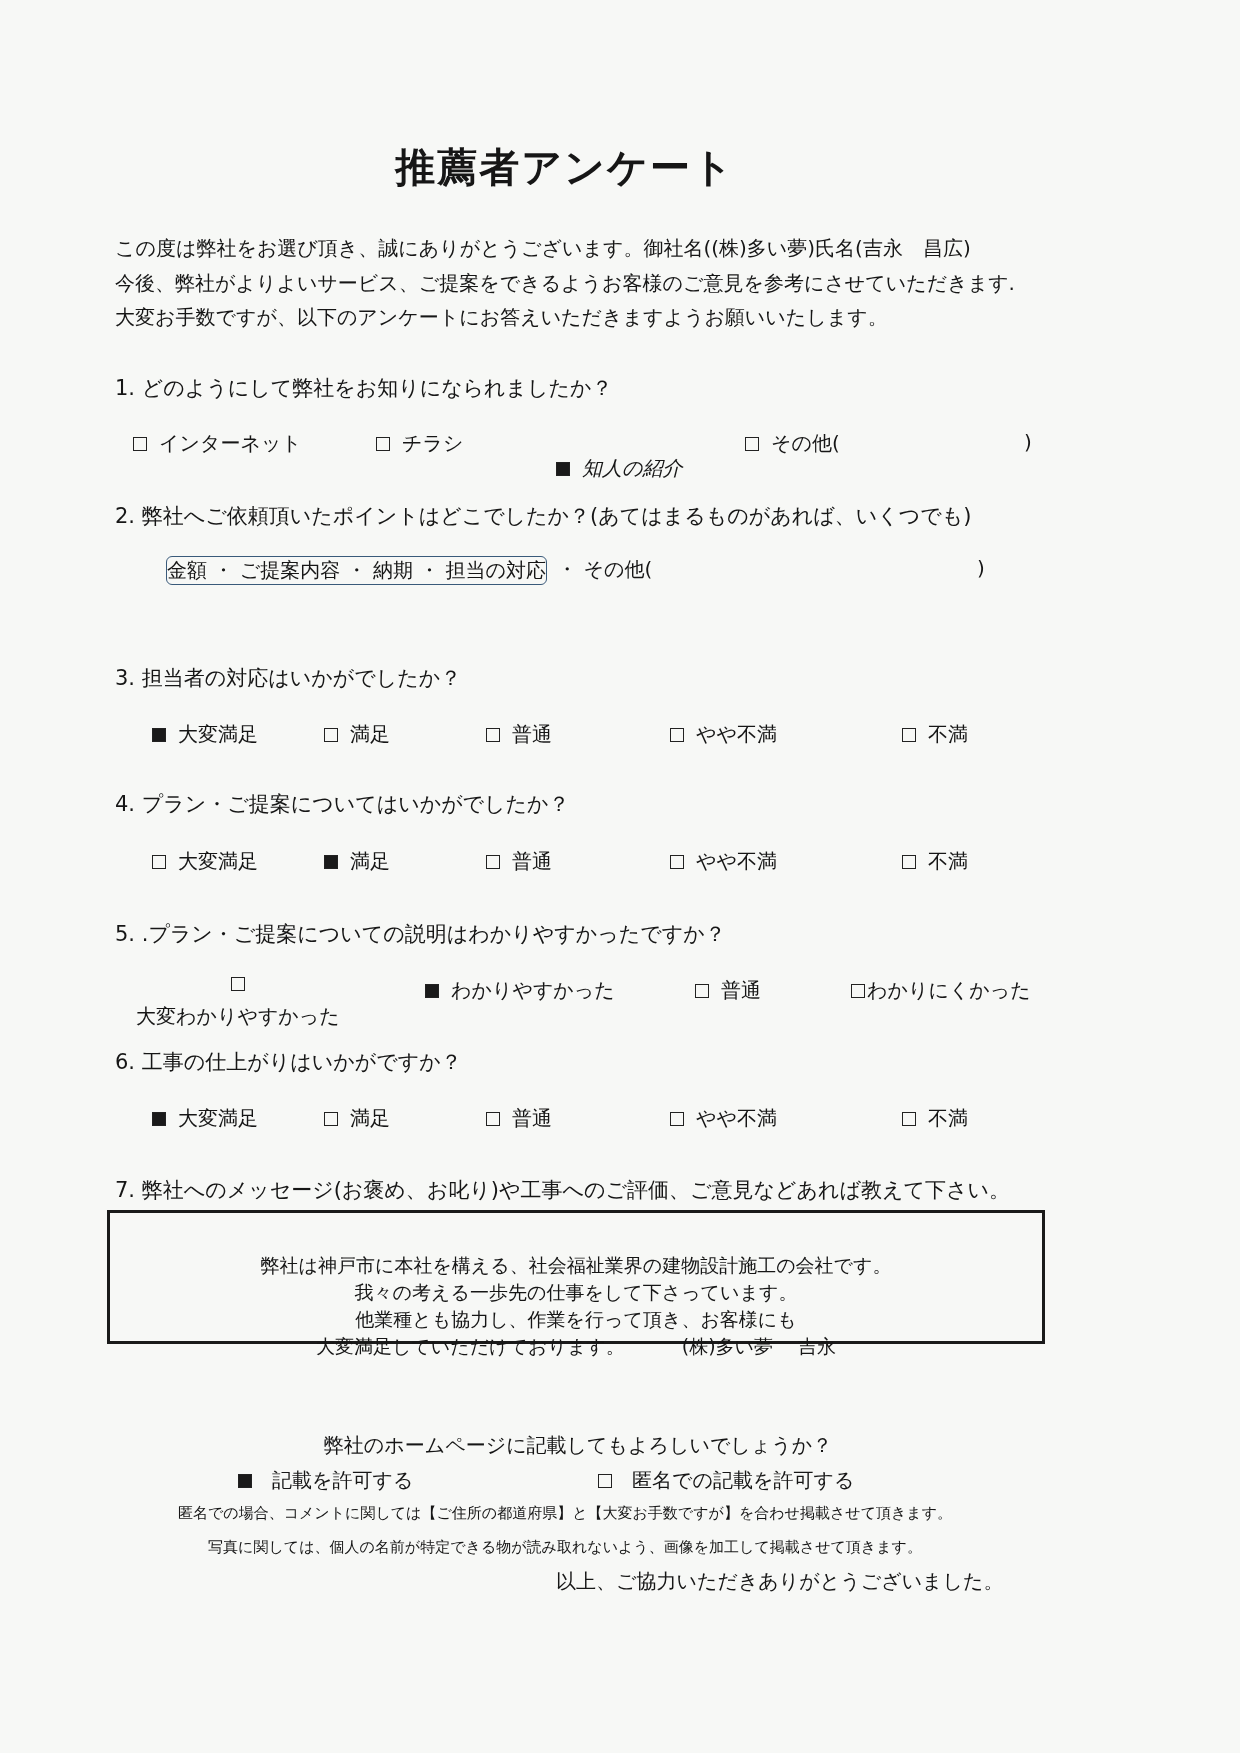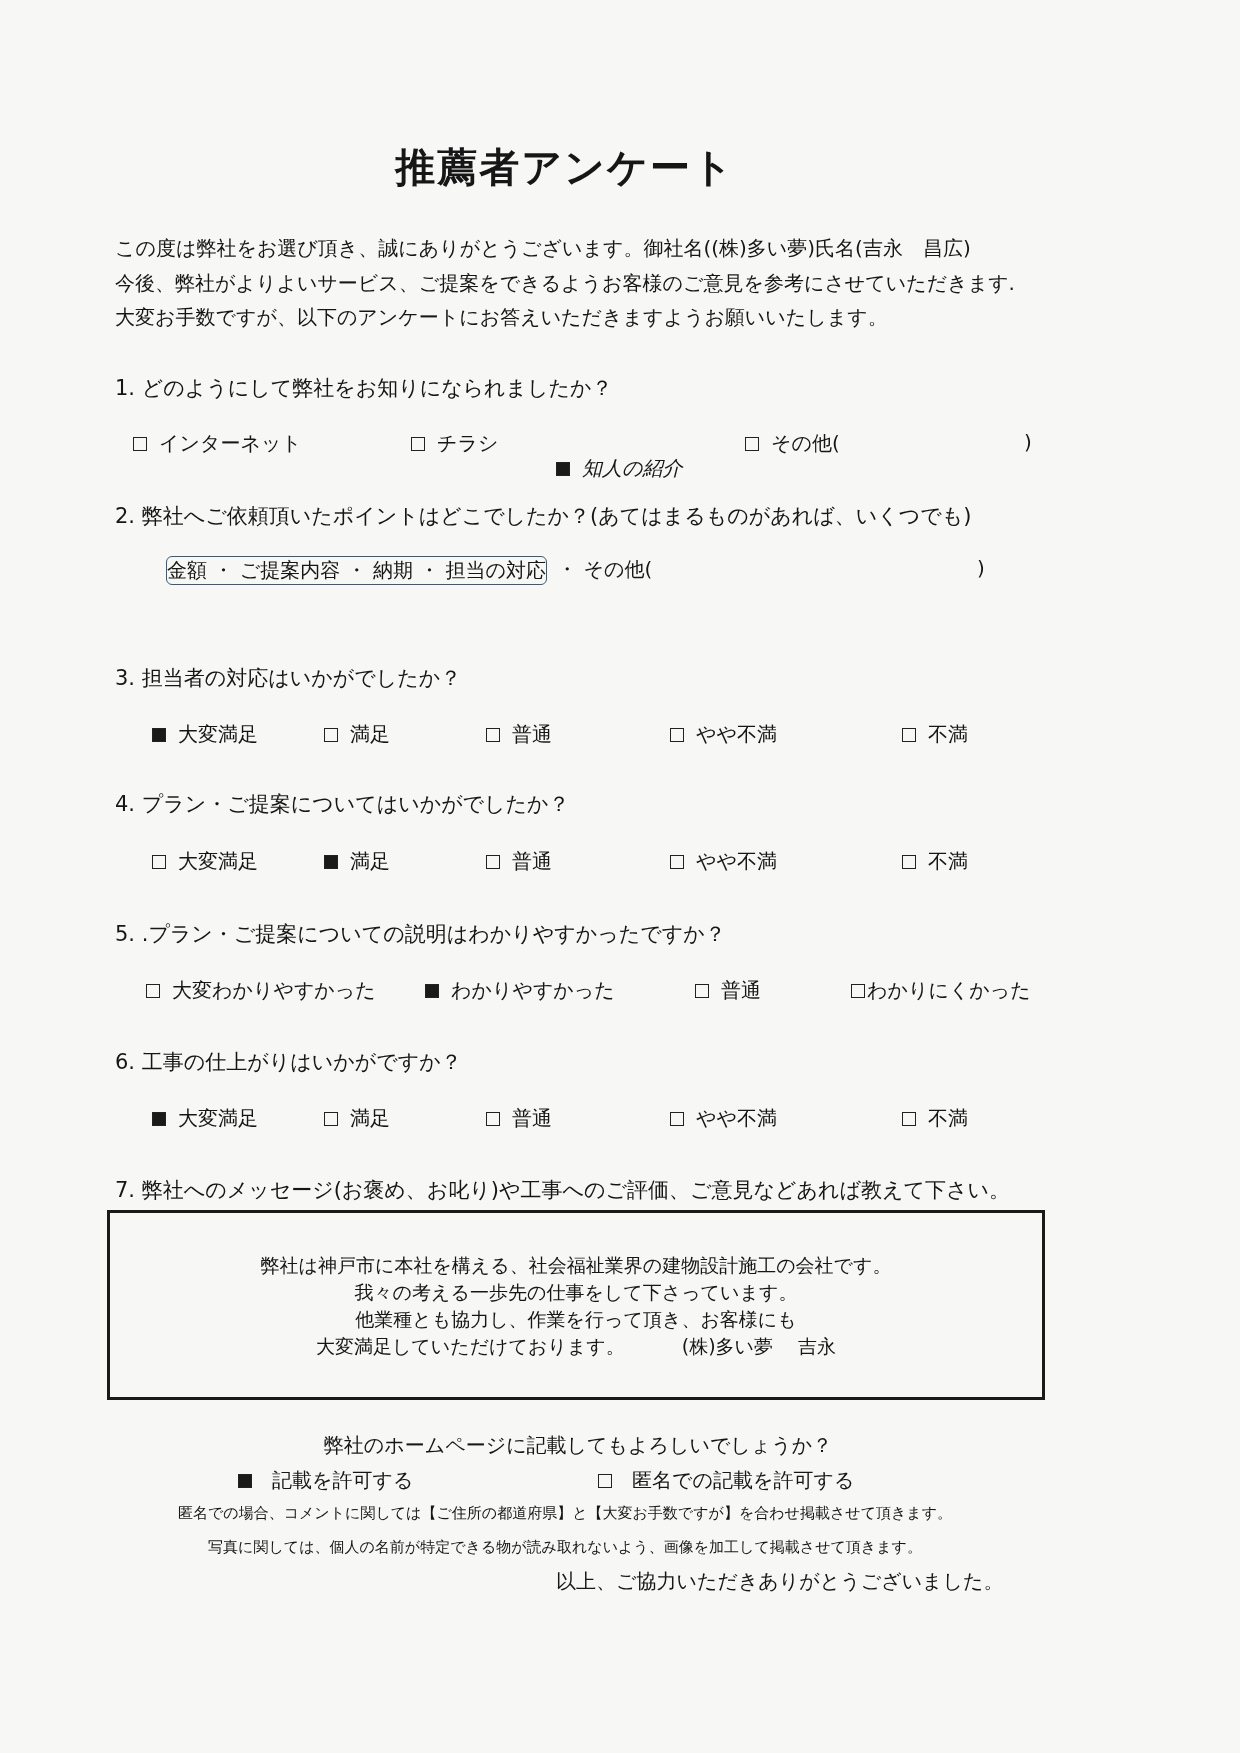--- a/index.html
+++ b/index.html
@@ -10,39 +10,39 @@
     color:#161616;
   }
   .abs { position:absolute; white-space:nowrap; }
   .title { top:140px; left:0; width:1130px; text-align:center; font-size:40px; font-weight:bold; letter-spacing:2px; }
   .intro { left:115px; font-size:20px; }
   .q { left:115px; font-size:21px; }
   .opt { font-size:20px; display:flex; align-items:center; gap:12px; }
   .box { width:14px; height:14px; border:1.5px solid #222; display:inline-block; box-sizing:border-box; background:transparent; }
   .box.checked { background:#1a1a1a; }
   .q2-circled { border:1.5px solid #3a5a7a; border-radius:6px; padding:0 0; }
-  .msgbox { left:107px; top:1210px; width:938px; height:190px; border:3px solid #1a1a1a; box-sizing:border-box; }
+  .msgbox { left:107px; top:1210px; width:938px; height:134px; border:3px solid #1a1a1a; box-sizing:border-box; }
   .msgline { width:100%; text-align:center; font-size:19px; position:absolute; left:0; }
   .note { font-size:15px; }
 </style>
 </head>
 <body>
 
 <div class="abs title">推薦者アンケート</div>
 
 <div class="abs intro" style="top:235px;">この度は弊社をお選び頂き、誠にありがとうございます。御社名((株)多い夢)氏名(吉永　昌広)</div>
 <div class="abs intro" style="top:270px;">今後、弊社がよりよいサービス、ご提案をできるようお客様のご意見を参考にさせていただきます.</div>
 <div class="abs intro" style="top:304px;">大変お手数ですが、以下のアンケートにお答えいただきますようお願いいたします。</div>
 
 <div class="abs q" style="top:374px;">1. どのようにして弊社をお知りになられましたか？</div>
 <div class="abs opt" style="top:430px;left:133px;">
   <span class="box"></span>
     <span>インターネット</span>
   </div>
-<div class="abs opt" style="top:430px;left:376px;margin-left:35px;">
+<div class="abs opt" style="top:430px;left:376px;">
   <span class="box"></span>
     <span>チラシ</span>
   </div>
 <div class="abs opt" style="top:455px;left:556px;font-style:italic;">
   <span class="box checked"></span>
     <span>知人の紹介</span>
   </div>
 <div class="abs opt" style="top:430px;left:745px;">
   <span class="box"></span>
     <span>その他(</span>
@@ -94,21 +94,21 @@
 <div class="abs opt" style="top:848px;left:670px;">
     <span class="box"></span>
     <span>やや不満</span>
   </div>
 <div class="abs opt" style="top:848px;left:902px;">
     <span class="box"></span>
     <span>不満</span>
   </div>
 
 <div class="abs q" style="top:920px;">5. .プラン・ご提案についての説明はわかりやすかったですか？</div>
-<div class="abs opt" style="top:977px;left:146px;">
+<div class="abs opt" style="top:977px;left:136px;flex-direction:column;">
     <span class="box"></span>
     <span>大変わかりやすかった</span>
   </div>
 <div class="abs opt" style="top:977px;left:425px;">
     <span class="box checked"></span>
     <span>わかりやすかった</span>
   </div>
 <div class="abs opt" style="top:977px;left:695px;">
     <span class="box"></span>
     <span>普通</span>

